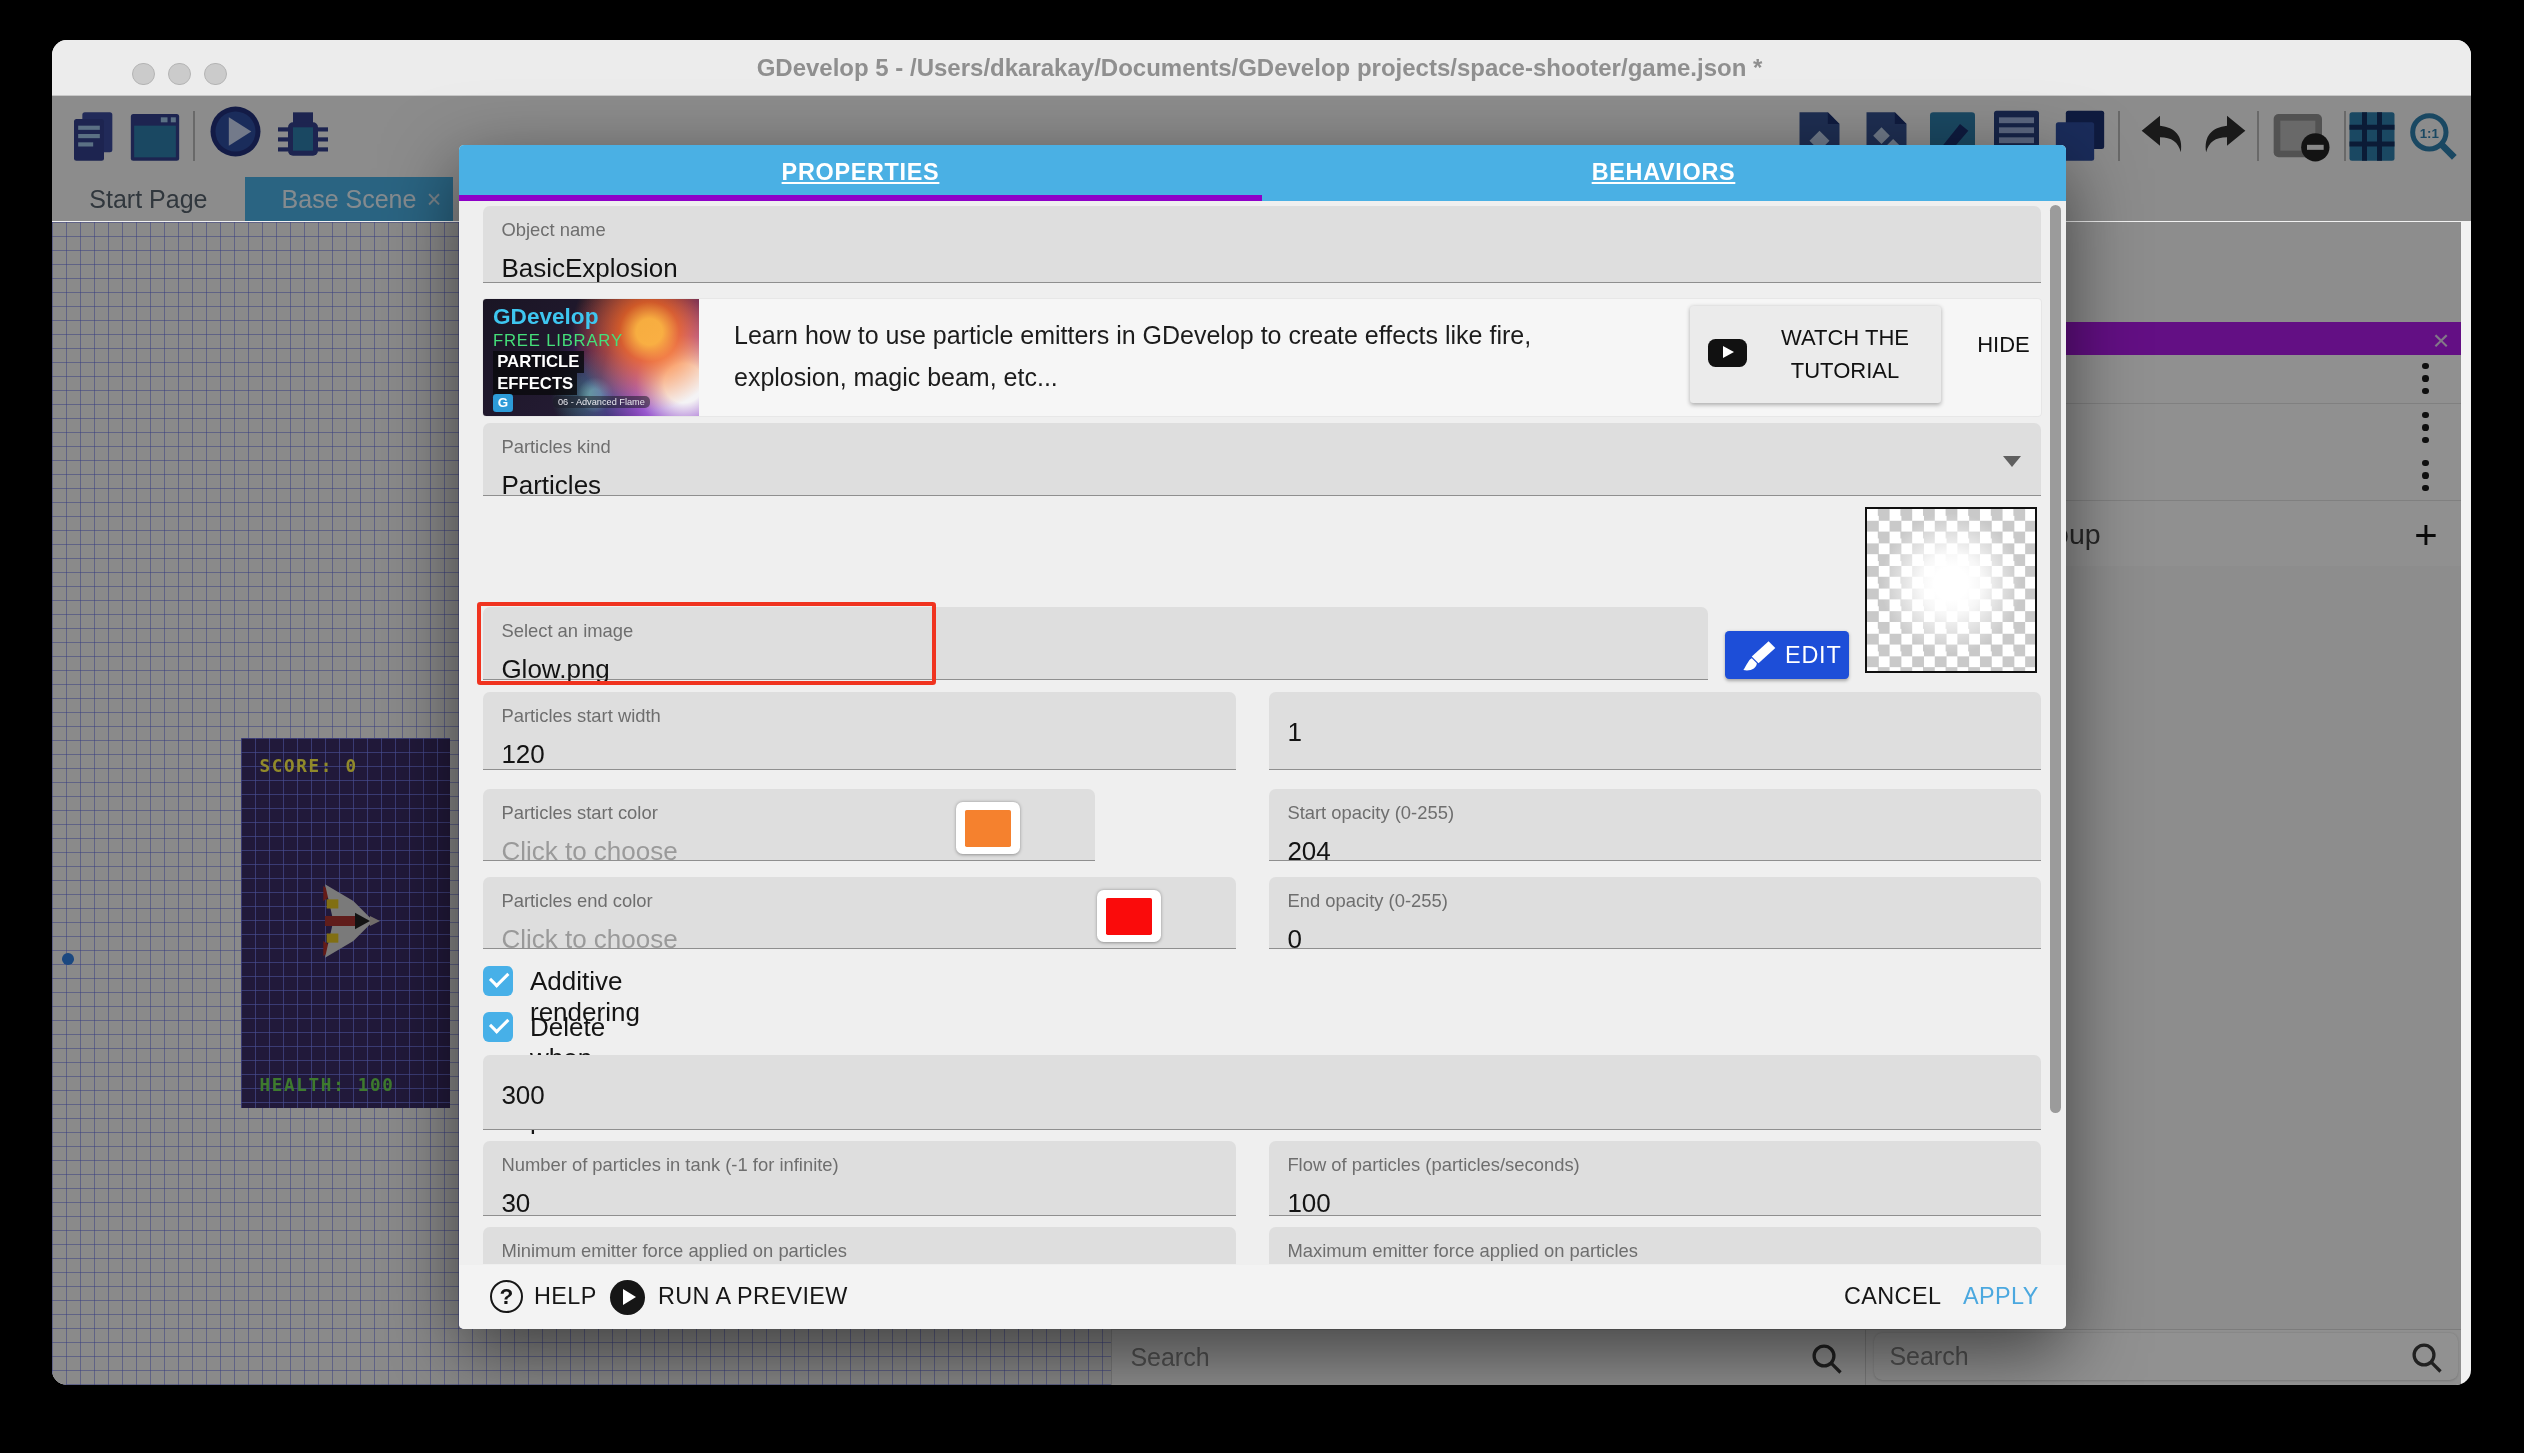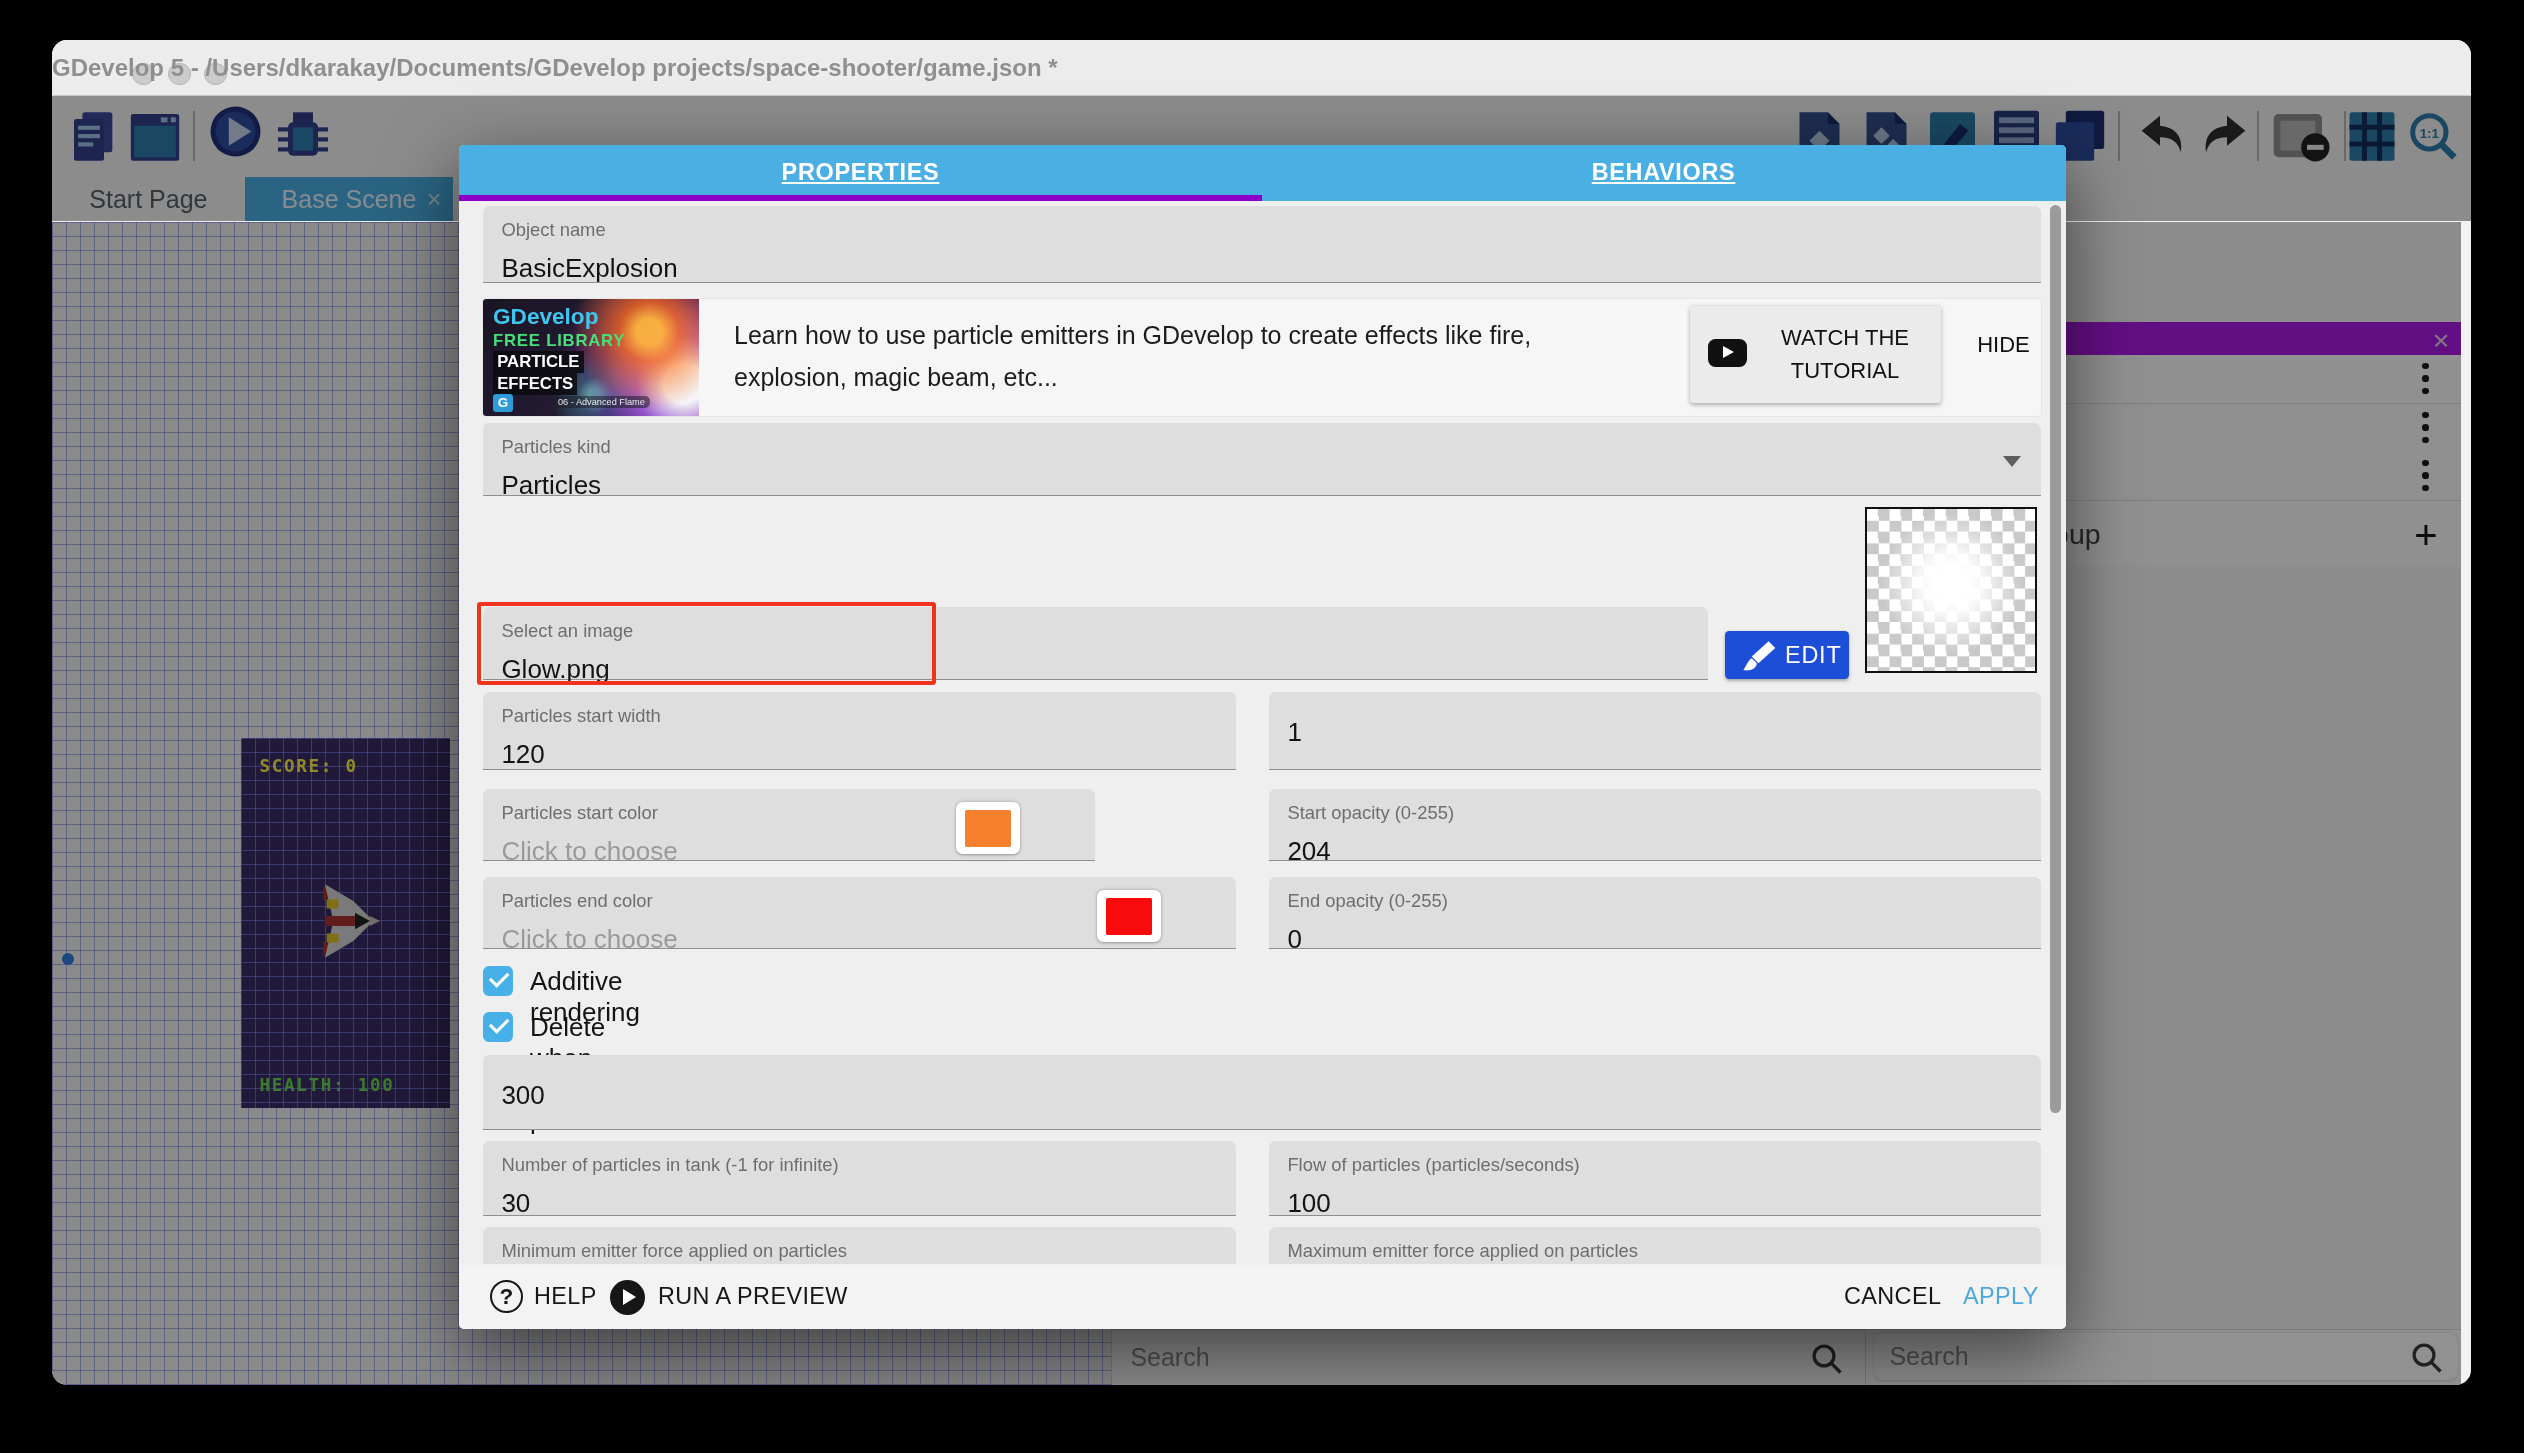--- a/index.html
+++ b/index.html
@@ -4,21 +4,21 @@
 <style>
   html,body{margin:0;padding:0;background:#000;}
   body{width:2525px;height:1453px;position:relative;font-family:"Liberation Sans",sans-serif;overflow:hidden;}
   *{box-sizing:border-box;}
 
   .window{position:absolute;left:52px;top:40px;width:2419px;height:1345px;border-radius:15px;overflow:hidden;background:#F2F2F2;box-shadow:0 15px 50px rgba(0,0,0,.6);}
 
   
   .titlebar{position:absolute;left:0;top:0;right:0;height:56px;background:#ECECEC;border-bottom:0.8px solid #C8C8C8;z-index:5;}
   .tl{position:absolute;top:22.6px;width:22.6px;height:22.6px;border-radius:50%;background:#CBCBCB;border:0.8px solid #B4B4B4;}
-  .title-text{position:absolute;left:0;right:4px;top:0;height:56px;line-height:56px;text-align:left;font-size:24px;font-weight:700;color:#8F8F8F;}
+  .title-text{position:absolute;left:0;right:4px;top:0;height:56px;line-height:56px;text-align:center;font-size:24px;font-weight:700;color:#8F8F8F;}
 
   
   .dimmable{position:absolute;left:0;top:56px;right:0;bottom:0;filter:brightness(0.57);}
   .toolbar{position:absolute;left:0;top:0;right:0;height:81px;background:#F6F6F6;}
   .vsep{position:absolute;top:15px;width:1.7px;height:50px;background:#B9B9B9;}
   .icon{position:absolute;top:13.4px;}
   .tabbar{position:absolute;left:0;top:81px;right:0;height:44px;background:#F6F6F6;}
   .tab{position:absolute;top:0;height:44px;line-height:44px;font-size:25px;color:#55606B;text-align:center;}
   .tab.active{background:#4AB0E4;color:#EAF4FB;}
   .tab-close{position:absolute;right:11.7px;top:0;font-size:25px;color:#D6E6F2;}
@@ -65,21 +65,21 @@
   .fld .vl.placeholder{color:#9A9A9A;}
   .caret{position:absolute;right:20px;top:33px;width:0;height:0;border-left:9.2px solid transparent;border-right:9.2px solid transparent;border-top:11.7px solid #5F5F5F;}
 
   .banner{position:absolute;left:24px;top:98px;width:1558px;height:117px;background:#F6F6F6;border-radius:3.3px;box-shadow:0 0 0 0.8px #E4E4E4;}
   .thumb{position:absolute;left:0;top:0;width:216px;height:117px;border-radius:3.3px 0 0 3.3px;overflow:hidden;
     background:radial-gradient(circle at 77% 28%,rgba(255,180,60,.95) 0 7%,rgba(255,110,20,.75) 16%,rgba(120,40,10,0) 42%),
                radial-gradient(circle at 93% 72%,rgba(255,255,255,.95) 0 9%,rgba(190,110,255,.75) 22%,rgba(110,30,190,.45) 38%,rgba(60,10,110,0) 60%),
                radial-gradient(circle at 52% 82%,rgba(110,255,170,.8) 0 4%,rgba(40,180,110,.45) 12%,rgba(10,60,40,0) 30%),
                linear-gradient(135deg,#1A1524,#241B33 60%,#2A1040);}
   .thumb .t1{position:absolute;left:10px;top:5px;font-size:22.6px;font-weight:700;color:#3EC6F0;}
-  .thumb .t2{position:absolute;left:10px;top:32px;font-size:16.7px;font-weight:700;color:#45E07A;letter-spacing:0.8px;}
+  .thumb .t2{position:absolute;left:10px;top:32px;font-size:16.7px;font-weight:400;color:#45E07A;letter-spacing:0.8px;}
   .thumb .t3{position:absolute;left:10px;top:52px;font-size:16.7px;font-weight:700;color:#FFF;background:rgba(10,10,14,.85);padding:0.8px 4.2px;}
   .thumb .t4{position:absolute;left:10px;top:74px;font-size:16.7px;font-weight:700;color:#FFF;background:rgba(10,10,14,.85);padding:0.8px 4.2px;}
   .thumb .logo{position:absolute;left:10px;top:95px;width:20px;height:18.4px;background:#2D9BD8;border-radius:3.3px;color:#FFF;font-size:13.4px;font-weight:700;text-align:center;line-height:18.4px;}
   .thumb .cap{position:absolute;left:70px;top:97px;font-size:9.2px;color:#E8E8EE;background:rgba(30,30,40,.55);padding:0.8px 5px;border-radius:5px;}
   .banner .msg{position:absolute;left:251px;top:15px;width:904px;font-size:25px;line-height:42px;color:#1C1C1C;}
   .watch-btn{position:absolute;left:1207px;top:6.7px;width:251px;height:97px;background:#EBEBEB;border-radius:3.3px;box-shadow:0 1.7px 4.2px rgba(0,0,0,.3);}
   .watch-btn .yt{position:absolute;left:18.4px;top:33px;width:39px;height:28.5px;background:#111;border-radius:7.5px;}
   .watch-btn .yt:after{content:"";position:absolute;left:15px;top:7.5px;border-left:11.7px solid #FFF;border-top:6.7px solid transparent;border-bottom:6.7px solid transparent;}
   .watch-btn .wt{position:absolute;left:67px;top:15px;width:176px;text-align:center;font-size:22px;line-height:33px;color:#111;}
   .hide-btn{position:absolute;left:1483px;top:33px;width:75px;text-align:center;font-size:22px;color:#111;}

